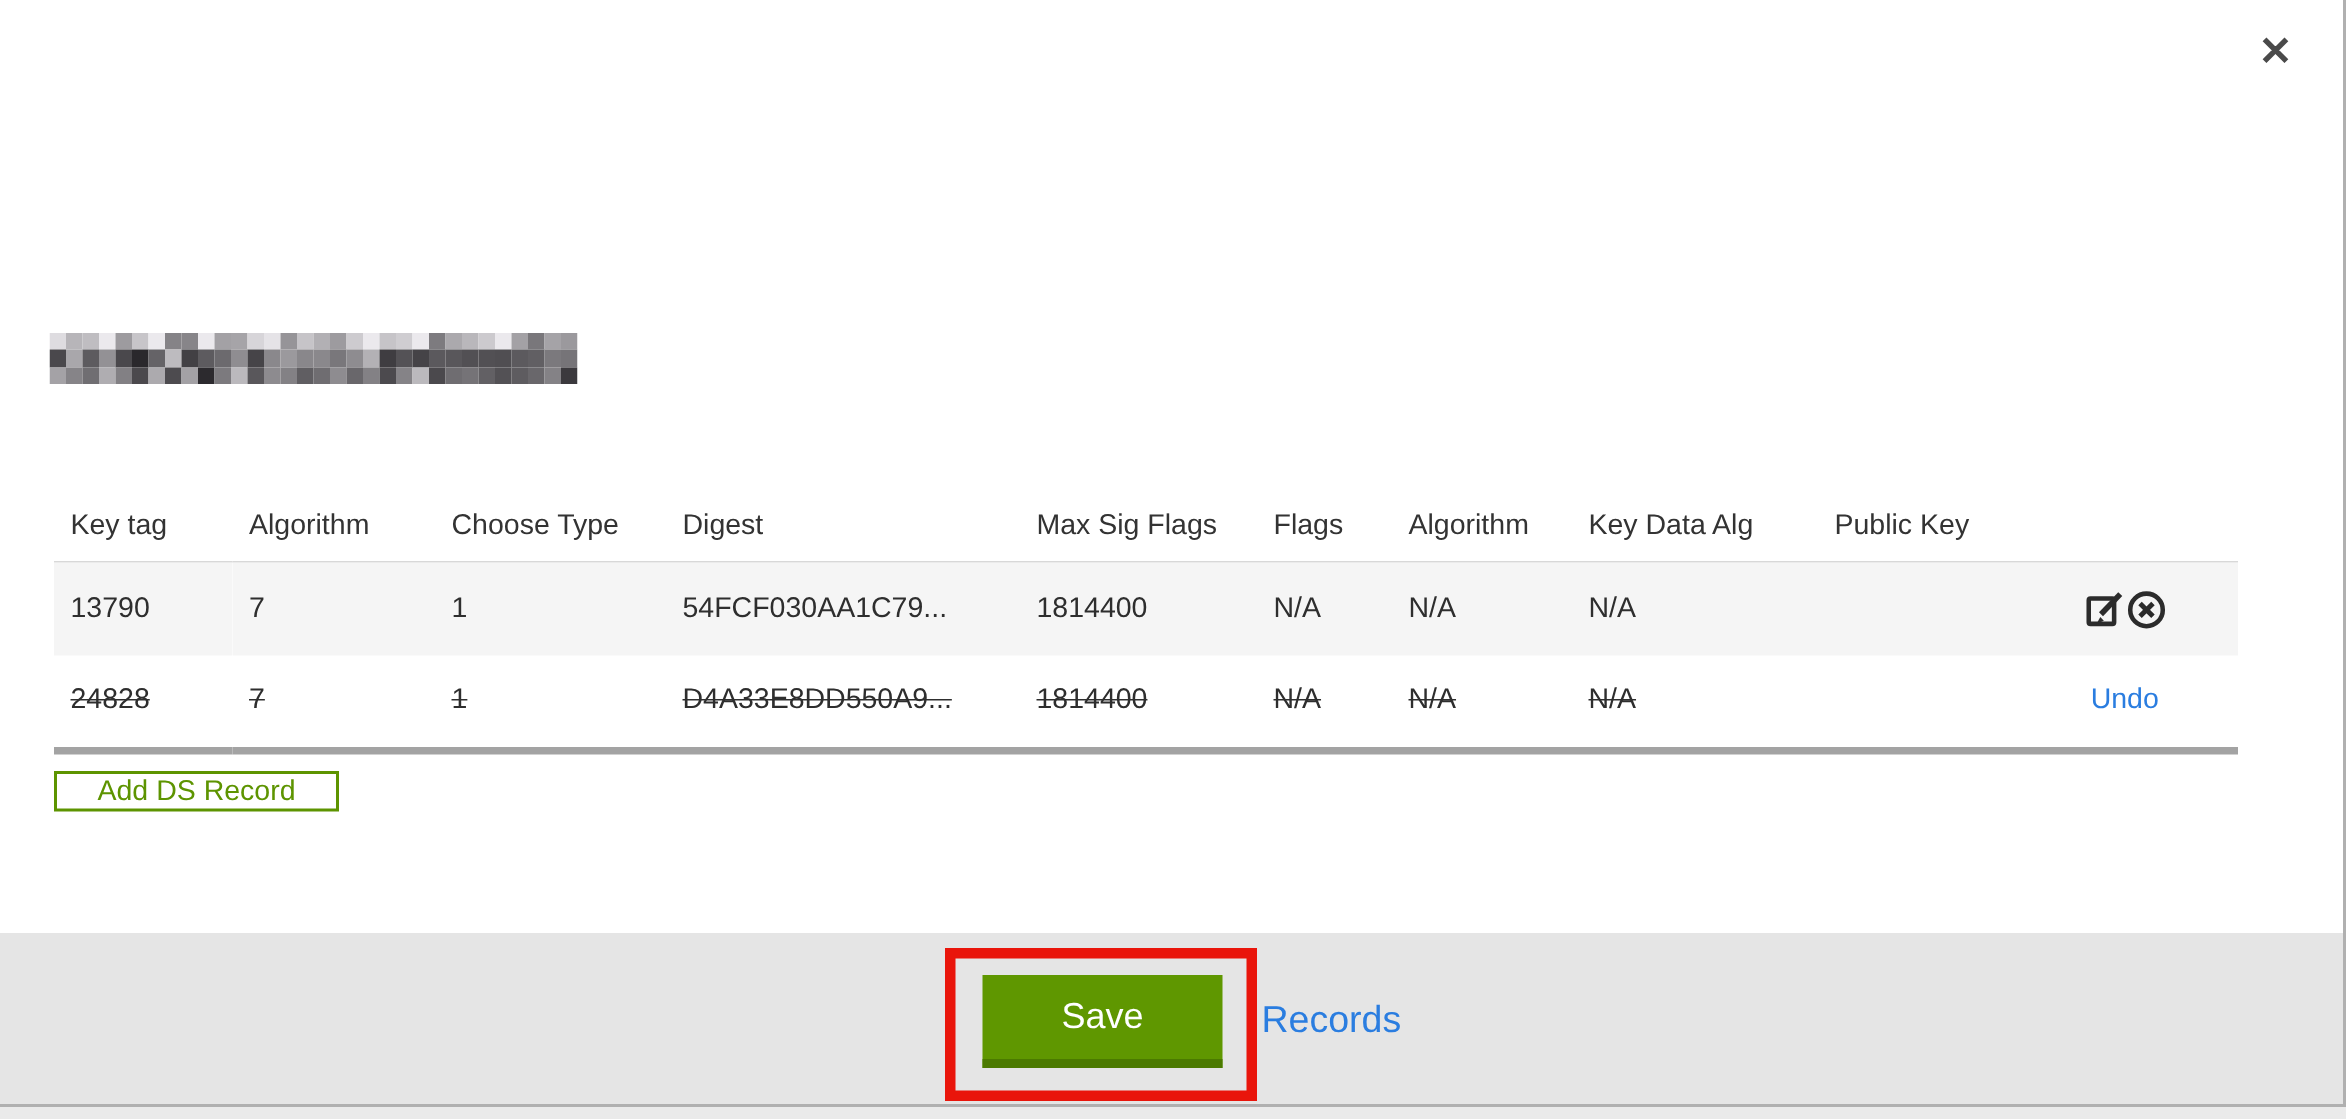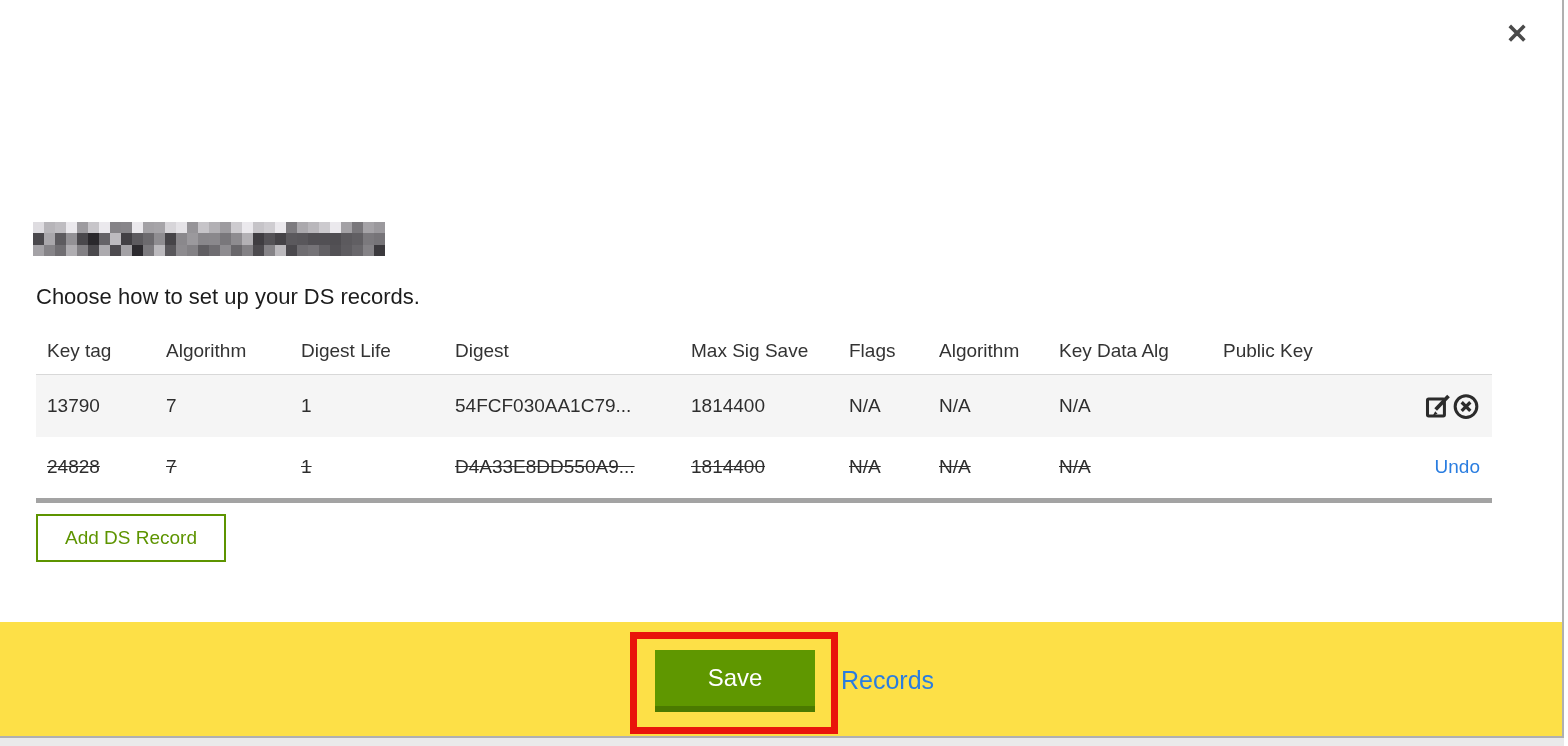--- a/index.html
+++ b/index.html
@@ -50,39 +50,39 @@
     border-bottom:1px solid #d8d8d8;
     white-space:nowrap; overflow:hidden;
   }
   .ds-table td {
     height:63px; vertical-align:middle;
     padding:0 0 0 11px; white-space:nowrap; overflow:hidden;
   }
   tr.row-current td { background:#f5f5f5; }
   tr.row-deleted td { border-bottom:5px solid #a3a3a3; }
   tr.row-deleted td span.cell-text { text-decoration:line-through; }
-  td.actions-cell { text-align:right; padding-right:12px; }
+  td.actions-cell { text-align:center; padding-right:12px; }
   .icon-btn {
     display:inline-block; width:28px; height:28px;
     vertical-align:middle; cursor:pointer; color:#2b2b2b;
   }
   .icon-btn svg { width:28px; height:28px; display:block; }
   .undo-link {
     color:#2a7de0; text-decoration:none; cursor:pointer; font-size:19px;
   }
   .add-btn {
-    position:absolute; left:36px; top:514px; height:48px;
+    position:absolute; left:36px; top:514px; height:27px;
     padding:0 27px; background:#ffffff;
     border:2px solid #5d9400; color:#5d9400;
     font-family:"Liberation Sans", sans-serif;
     font-size:19px; cursor:pointer;
   }
   .footer {
     position:absolute; left:0; top:622px; width:1562px; height:114px;
-    background:#fde047;
+    background:#e5e5e5;
   }
   .annotation-box {
     position:absolute; left:630px; top:10px; width:208px; height:102px;
     border:7px solid #e9150b; background:transparent; pointer-events:none;
   }
   .save-btn {
     position:absolute; left:655px; top:28px; width:160px; height:62px;
     background:#5f9700; border:none; border-bottom:6px solid #4b7a00;
     color:#ffffff; font-family:"Liberation Sans", sans-serif;
     font-size:24px; cursor:pointer;
@@ -192,43 +192,42 @@
       <i style="background: rgb(111, 109, 113);"></i>
       <i style="background: rgb(117, 115, 119);"></i>
       <i style="background: rgb(98, 96, 100);"></i>
       <i style="background: rgb(83, 81, 85);"></i>
       <i style="background: rgb(94, 92, 96);"></i>
       <i style="background: rgb(105, 103, 107);"></i>
       <i style="background: rgb(132, 130, 134);"></i>
       <i style="background: rgb(59, 57, 61);"></i>
     </div>
 
-  <p class="instruction">Choose how to set up your DS records.</p>
 
   <div class="ds-table-wrap">
     <table class="ds-table">
       <colgroup>
         <col style="width:119px">
           <col style="width:135px">
           <col style="width:154px">
         <col style="width:236px">
           <col style="width:158px">
           <col style="width:90px">
         <col style="width:120px">
           <col style="width:164px">
           <col style="width:130px">
         <col style="width:150px">
       </colgroup>
       <thead>
         <tr>
           <th>Key tag</th>
           <th>Algorithm</th>
-          <th>Digest Life</th>
+          <th>Choose Type</th>
           <th>Digest</th>
-          <th>Max Sig Save</th>
+          <th>Max Sig Flags</th>
           <th>Flags</th>
           <th>Algorithm</th>
           <th>Key Data Alg</th>
           <th>Public Key</th>
           <th></th>
         </tr>
       </thead>
       <tbody>
         <tr class="row-current">
           <td><span class="cell-text">13790</span></td>

